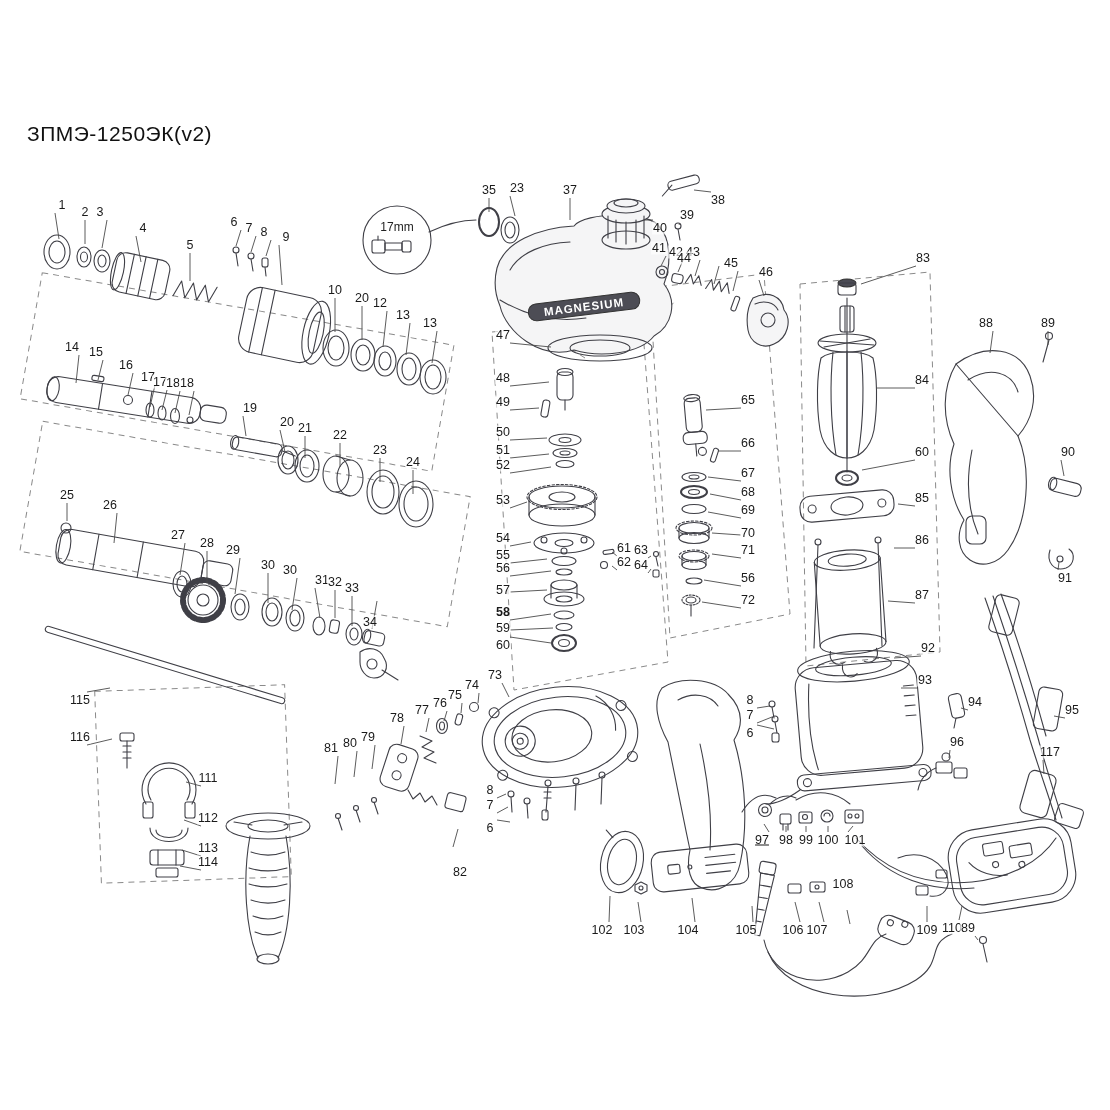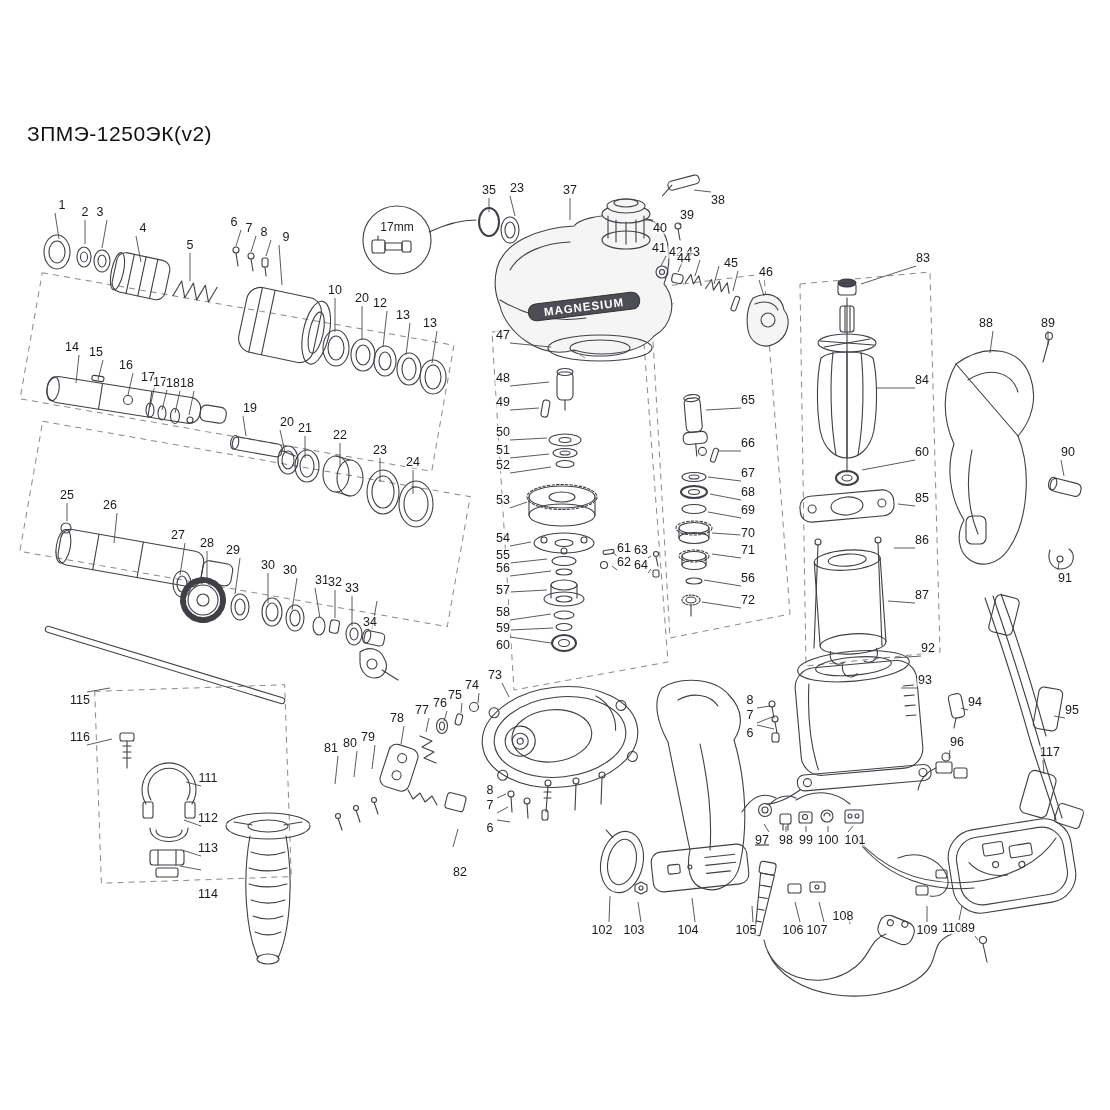--- a/index.html
+++ b/index.html
@@ -673,21 +673,21 @@
       <span class="plabel" style="left: 503px; top: 378px;">48</span>
       <span class="plabel" style="left: 503px; top: 402px;">49</span>
       <span class="plabel" style="left: 503px; top: 432px;">50</span>
       <span class="plabel" style="left: 503px; top: 450px;">51</span>
       <span class="plabel" style="left: 503px; top: 465px;">52</span>
       <span class="plabel" style="left: 503px; top: 500px;">53</span>
       <span class="plabel" style="left: 503px; top: 538px;">54</span>
       <span class="plabel" style="left: 503px; top: 555px;">55</span>
       <span class="plabel" style="left: 503px; top: 568px;">56</span>
       <span class="plabel" style="left: 503px; top: 590px;">57</span>
-      <span class="plabel" style="left: 503px; top: 612px;">58</span>
+      <span class="plabel" style="left: 503px; top: 612px; font-weight: bold;">58</span>
       <span class="plabel" style="left: 503px; top: 628px;">59</span>
       <span class="plabel" style="left: 503px; top: 645px;">60</span>
       <span class="plabel" style="left: 624px; top: 548px;">61</span>
       <span class="plabel" style="left: 624px; top: 562px;">62</span>
       <span class="plabel" style="left: 641px; top: 550px;">63</span>
       <span class="plabel" style="left: 641px; top: 565px;">64</span>
       <span class="plabel" style="left: 748px; top: 400px;">65</span>
       <span class="plabel" style="left: 748px; top: 443px;">66</span>
       <span class="plabel" style="left: 748px; top: 473px;">67</span>
       <span class="plabel" style="left: 748px; top: 492px;">68</span>
@@ -736,37 +736,37 @@
       <span class="plabel" style="left: 422px; top: 710px;">77</span>
       <span class="plabel" style="left: 397px; top: 718px;">78</span>
       <span class="plabel" style="left: 368px; top: 737px;">79</span>
       <span class="plabel" style="left: 350px; top: 743px;">80</span>
       <span class="plabel" style="left: 331px; top: 748px;">81</span>
       <span class="plabel" style="left: 80px; top: 700px;">115</span>
       <span class="plabel" style="left: 80px; top: 737px;">116</span>
       <span class="plabel" style="left: 208px; top: 778px;">111</span>
       <span class="plabel" style="left: 208px; top: 818px;">112</span>
       <span class="plabel" style="left: 208px; top: 848px;">113</span>
-      <span class="plabel" style="left: 208px; top: 862px; margin-top: 32px;">114</span>
+      <span class="plabel" style="left: 208px; top: 862px;">114</span>
       <span class="plabel" style="left: 490px; top: 790px;">8</span>
       <span class="plabel" style="left: 490px; top: 805px;">7</span>
       <span class="plabel" style="left: 490px; top: 828px;">6</span>
       <span class="plabel" style="left: 460px; top: 855px; margin-top: 17px;">82</span>
       <span class="plabel" style="left: 762px; top: 840px; text-decoration: underline;">97</span>
       <span class="plabel" style="left: 786px; top: 840px;">98</span>
       <span class="plabel" style="left: 806px; top: 840px;">99</span>
       <span class="plabel" style="left: 828px; top: 840px;">100</span>
       <span class="plabel" style="left: 855px; top: 840px;">101</span>
       <span class="plabel" style="left: 602px; top: 930px;">102</span>
       <span class="plabel" style="left: 634px; top: 930px;">103</span>
       <span class="plabel" style="left: 688px; top: 930px;">104</span>
       <span class="plabel" style="left: 746px; top: 930px;">105</span>
       <span class="plabel" style="left: 793px; top: 930px;">106</span>
       <span class="plabel" style="left: 817px; top: 930px;">107</span>
-      <span class="plabel" style="left: 843px; top: 916px;">108</span>
+      <span class="plabel" style="left: 843px; top: 884px;">108</span>
       <span class="plabel" style="left: 927px; top: 930px;">109</span>
       <span class="plabel" style="left: 952px; top: 928px;">110</span>
       <span class="plabel" style="left: 968px; top: 928px;">89</span>
     </div>
 
   <div class="title">ЗПМЭ-1250ЭК(v2)</div>
   <div class="brand">MAGNESIUM</div>
   <div class="callout-label">17mm</div>
 </div>
 

